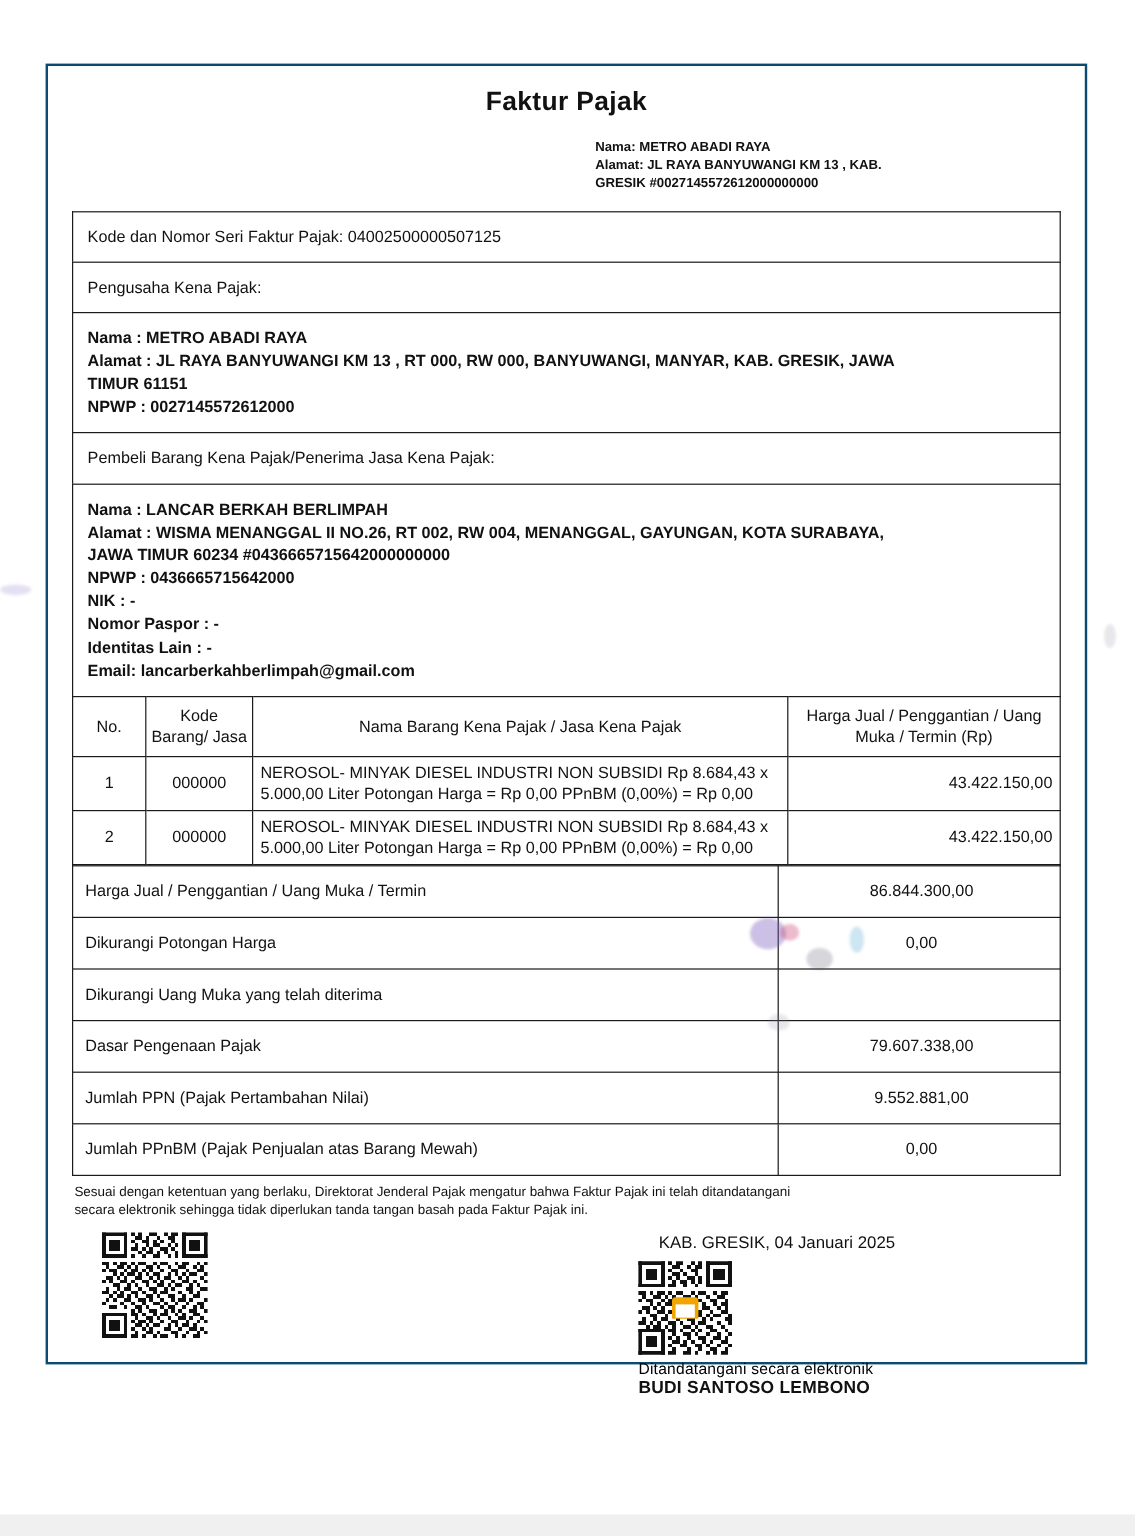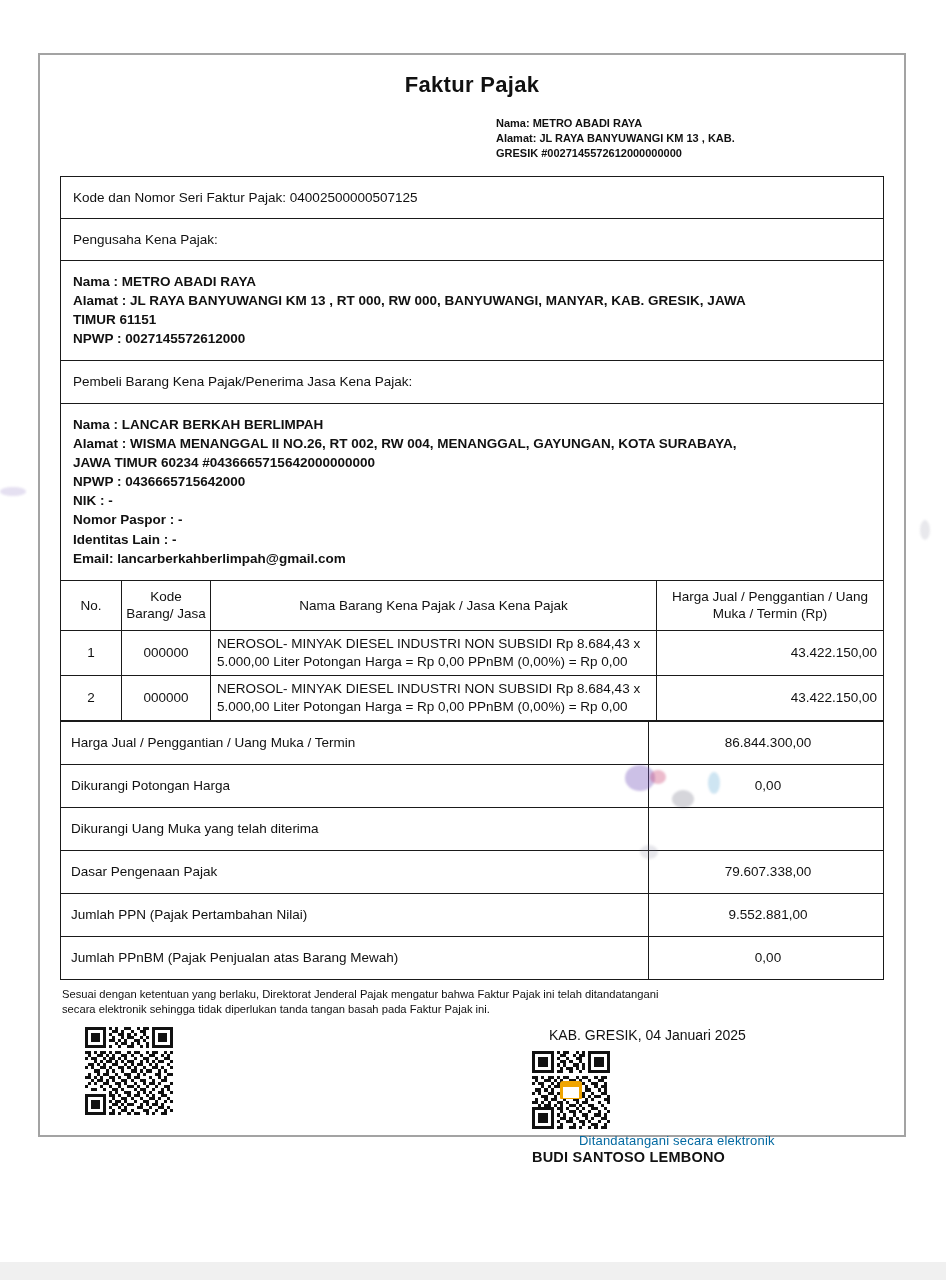--- a/index.html
+++ b/index.html
@@ -28,21 +28,21 @@
     width: 946px; height: 18px;
     background: #f0f0f0;
   }
   
   .invoice {
     position: absolute;
     left: 38px;
     top: 53px;
     width: 868px;
     height: 1084px;
-    border: 2px solid #a3a3a3;
+    border: 2px solid #0c4a6e;
     box-sizing: border-box;
     background: #ffffff;
   }
   .doc-title {
     text-align: center;
     font-size: 22px;
     font-weight: bold;
     letter-spacing: 0.3px;
     margin-top: 17px;
   }
@@ -156,24 +156,23 @@
   }
   .qr-logo::after {
     content: "";
     position: absolute;
     left: 3px; top: 6px;
     width: 16px; height: 11px;
     background: #ffffff;
   }
   .esign-label {
     font-size: 13px;
-    color: #0369a1;
+    color: #000000;
     margin-top: 4px;
     letter-spacing: 0.2px;
-    margin-left: 47px;
   }
   .signer {
     font-size: 14.5px;
     font-weight: bold;
     margin-top: 1px;
     letter-spacing: 0.2px;
   }
   
   .smudge {
     position: absolute;

